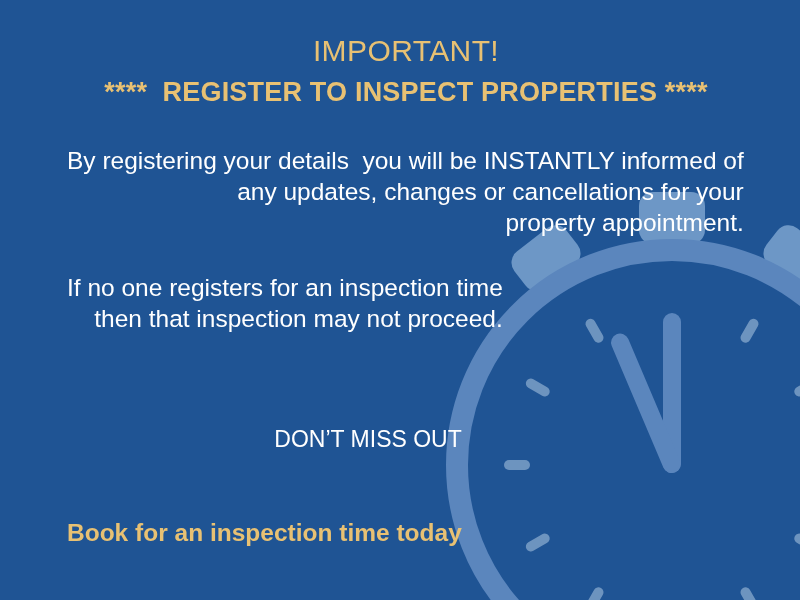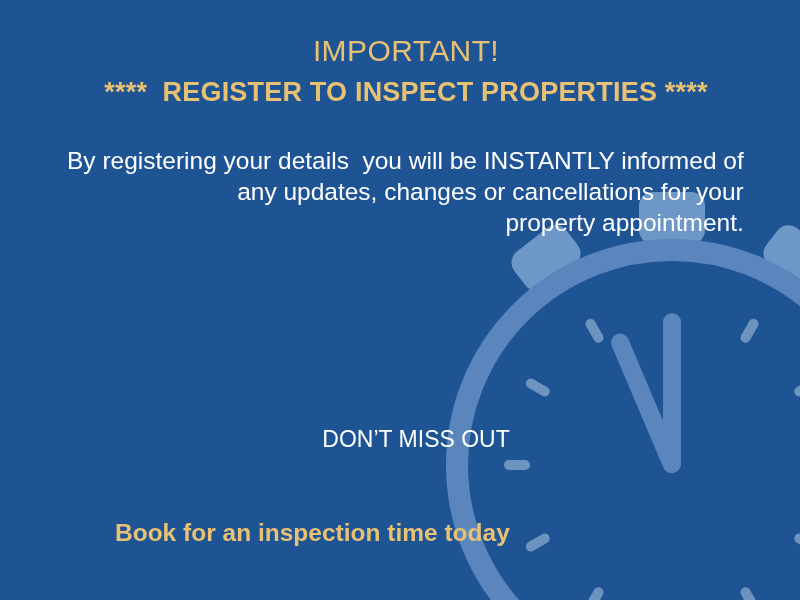--- a/index.html
+++ b/index.html
@@ -80,21 +80,20 @@
     font-size: 23px;
     line-height: 31px;
     white-space: pre;
   }
   .cta-line-gold {
     color: #e8c173;
     font-weight: bold;
     font-size: 24.5px;
     line-height: 31px;
     white-space: pre;
-    margin-left: 48px;
   }
 </style>
 </head>
 <body>
 
 <div id="slide">
 
   <svg id="clock-graphic" viewBox="0 0 800 600">
     <defs>
       <clipPath id="slide-clip">
@@ -136,20 +135,22 @@
   <div id="text-layer">
 
     <div class="headline-1">IMPORTANT!</div>
 
     <div class="headline-2">****  REGISTER TO INSPECT PROPERTIES ****</div>
 
     <div class="body-block" id="para-1">By registering your details  you will be INSTANTLY informed of
 any updates, changes or cancellations for your
 property appointment.</div>
 
+    <div class="body-block" id="para-2">If no one registers for an inspection time
+then that inspection may not proceed.</div>
 
     <div class="body-block" id="cta-block">
       <div class="cta-line-white">DON’T MISS OUT</div>
       <div class="cta-line-gold">Book for an inspection time today</div>
       
     </div>
 
   </div>
 </div>
 

